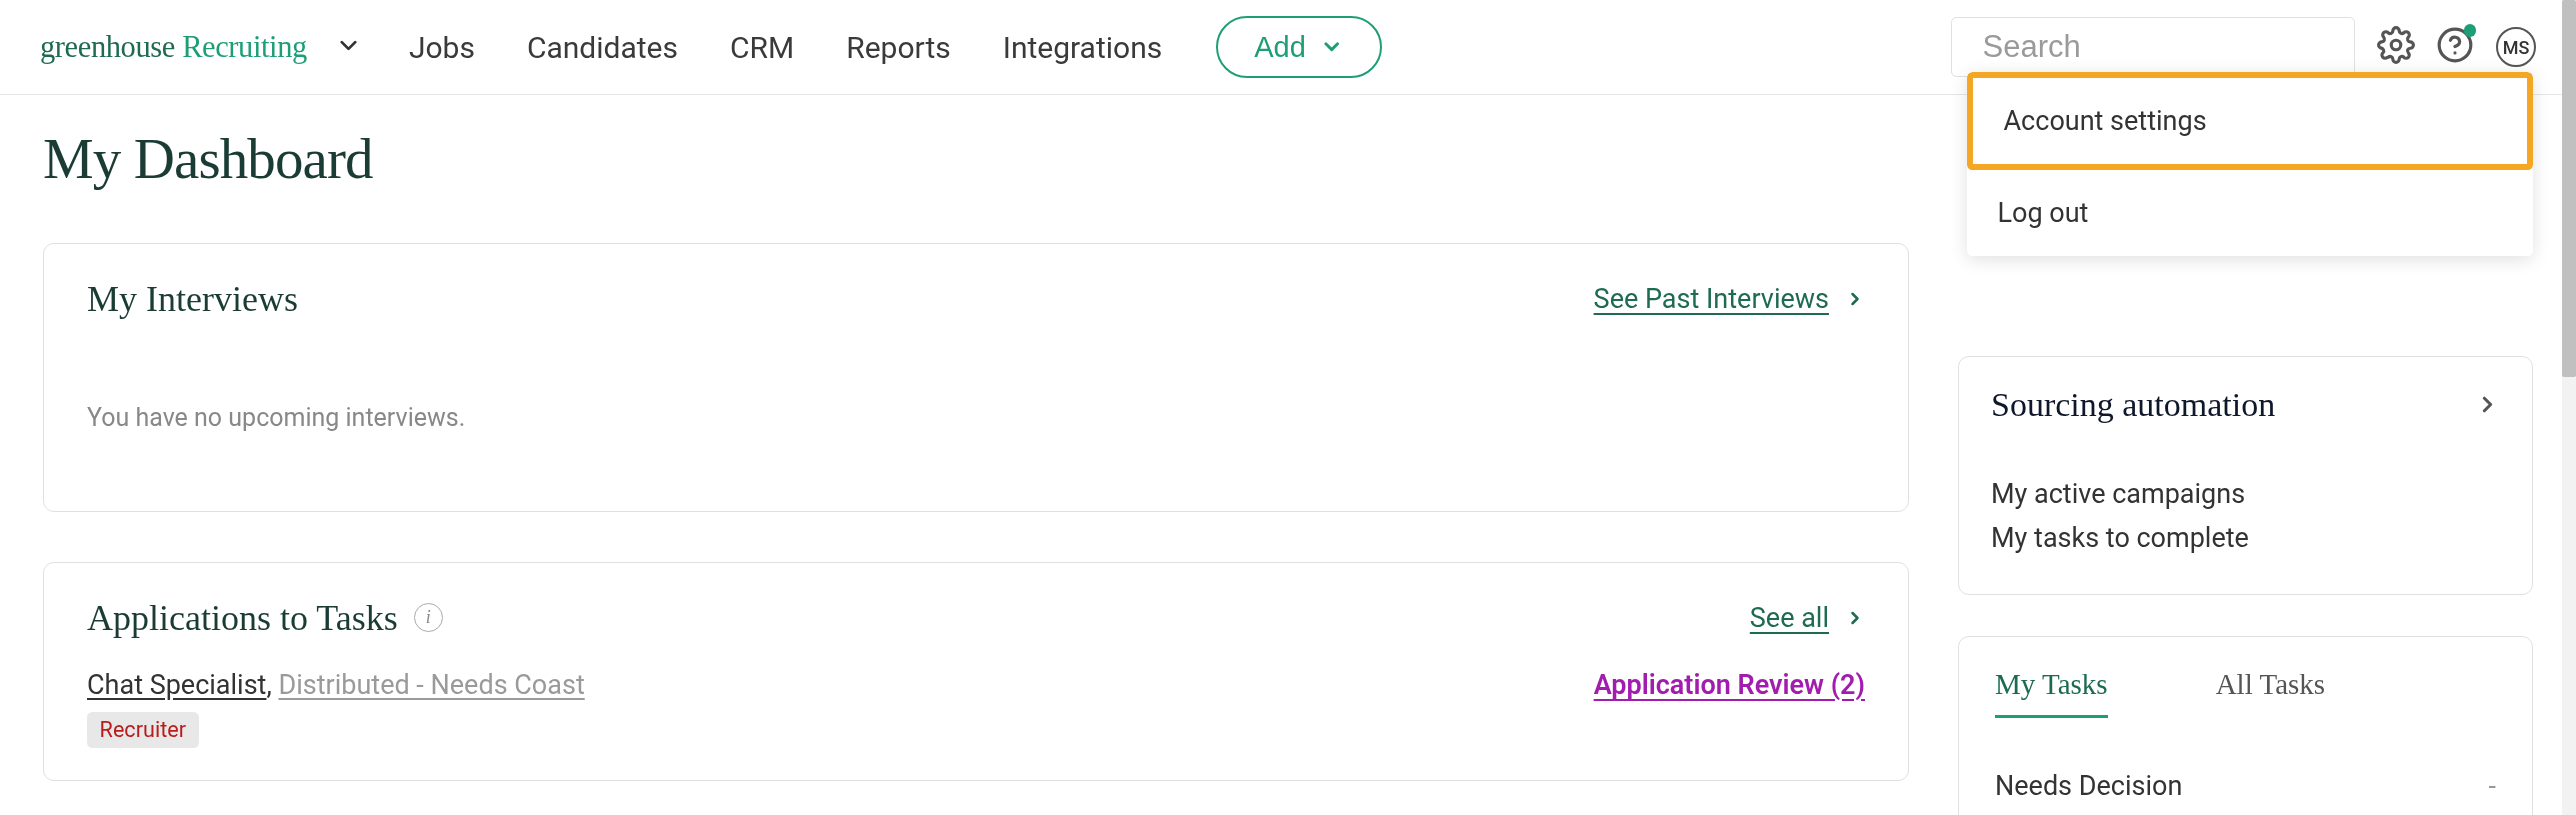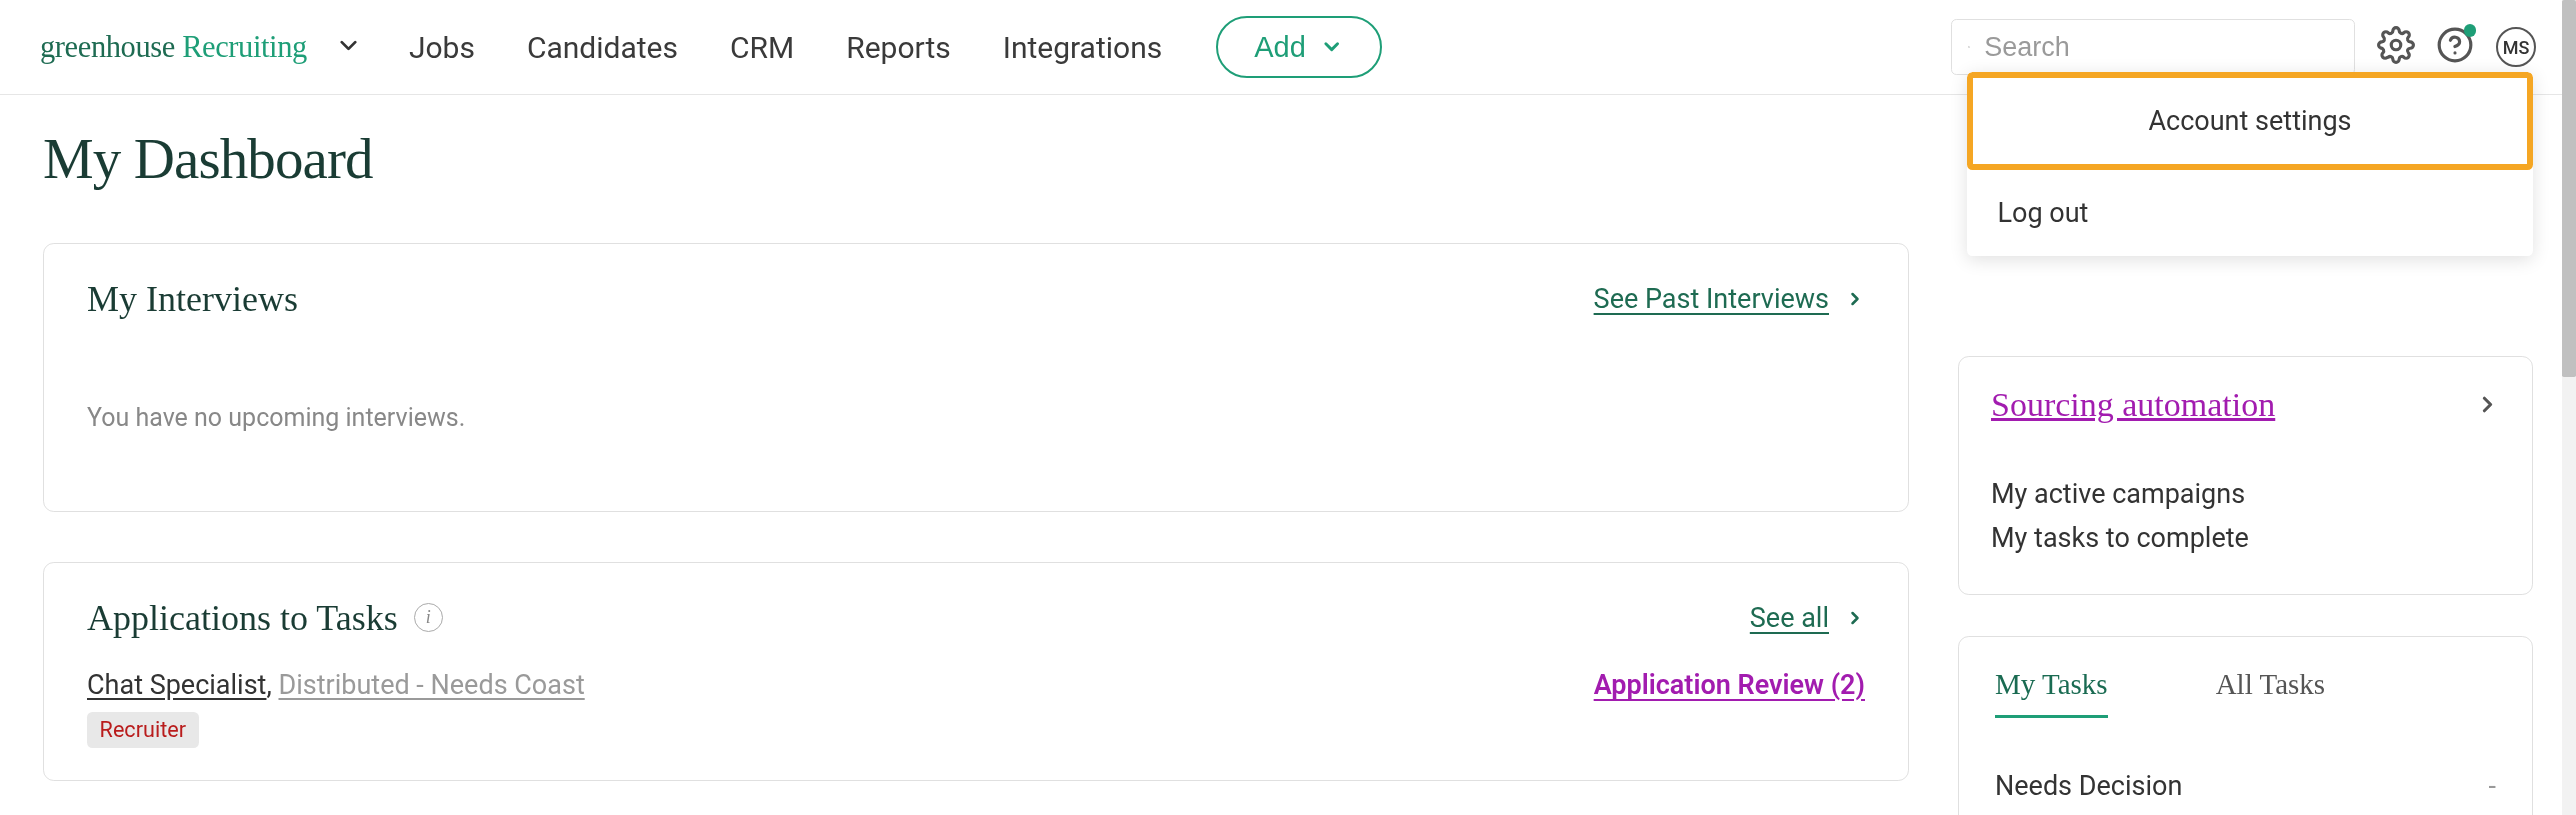--- a/index.html
+++ b/index.html
@@ -75,21 +75,21 @@
       border: 1.8px solid #e0e0e0;
       border-radius: 5.4px;
       padding: 10.8px 16px;
       width: 404px;
       background: #fff;
     }
     .search-wrap svg { width: 32px; height: 32px; }
     .search-input {
       border: none;
       outline: none;
-      font-size: 27px;
+      font-size: 31px;
       color: #3b82f6;
       flex: 1;
       background: transparent;
     }
     .search-input::placeholder { color: #9a9a9a; }
 
     .icon-wrap { position: relative; cursor: pointer; }
     .icon-wrap svg { width: 38px; height: 38px; stroke: #555; }
     .dot-badge {
       position: absolute; top: -1.8px; right: -1.8px;
@@ -119,21 +119,20 @@
     }
     .dropdown-item {
       padding: 27px 30.5px;
       font-size: 27px;
       color: #333;
       cursor: pointer;
     }
     .dropdown-item.highlighted {
       border: 6.3px solid #f5a623;
       border-radius: 5.4px;
-      text-align: center;
     }
 
     
     .main-wrap {
       display: flex;
       gap: 49px;
       padding: 30.5px 43px 0 43px;
     }
     .left-col { flex: 1; }
     .right-col { width: 575px; display: flex; flex-direction: column; gap: 41px; }
@@ -248,22 +247,21 @@
     .side-header {
       display: flex;
       align-items: center;
       justify-content: space-between;
       padding: 29px 32px;
     }
     .side-title {
       font-family: Georgia, "Times New Roman", serif;
       font-size: 34px;
       font-weight: 400;
-      color: #a21caf;
-      text-decoration: underline;
+      color: #0f172a;
     }
     .side-header svg { width: 25px; height: 25px; stroke: #555; }
     .side-links {
       padding: 25px 32px 40px 32px;
       display: flex;
       flex-direction: column;
       gap: 12.6px;
     }
     .side-links a {
       font-size: 27px;

